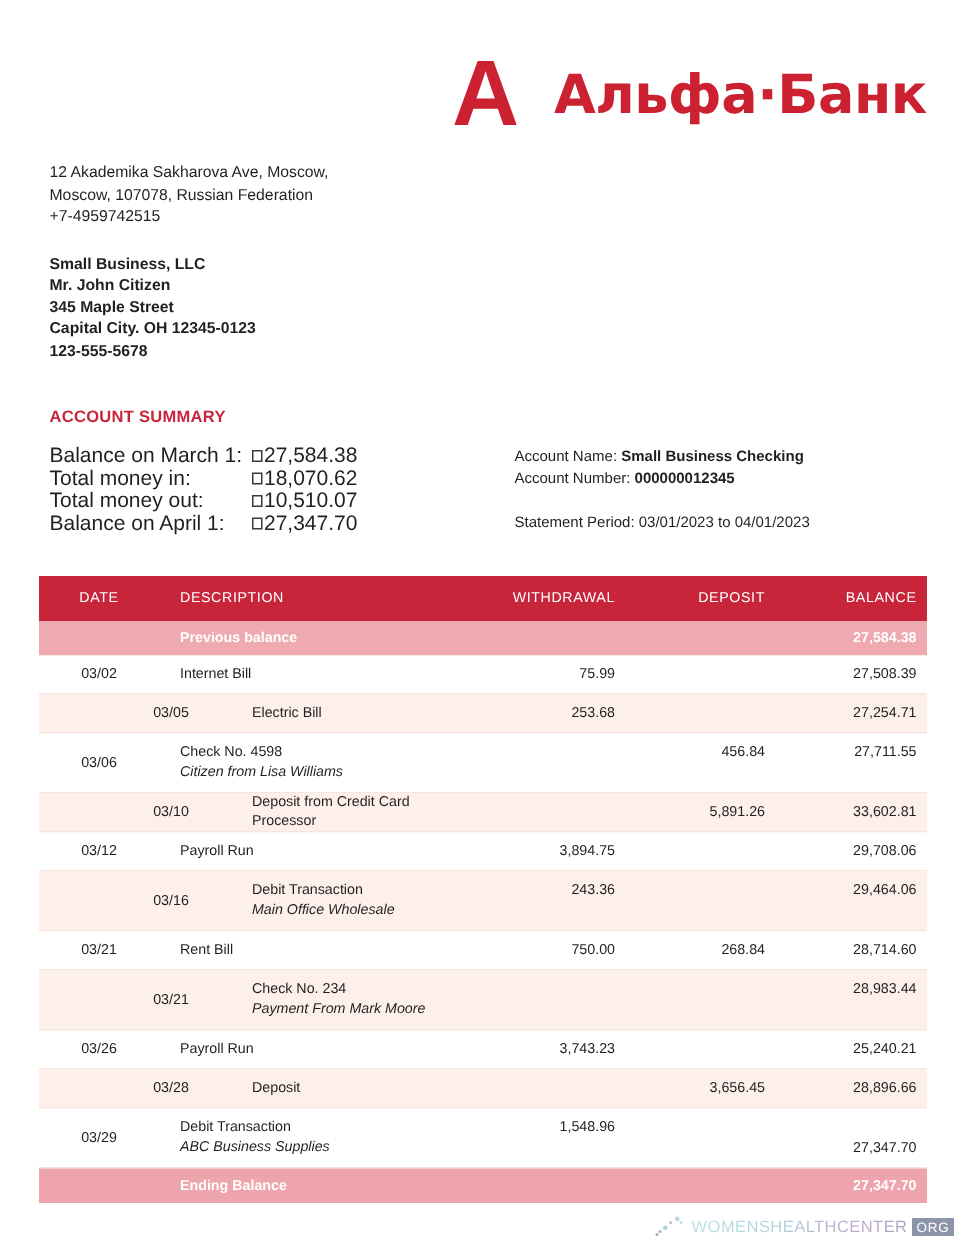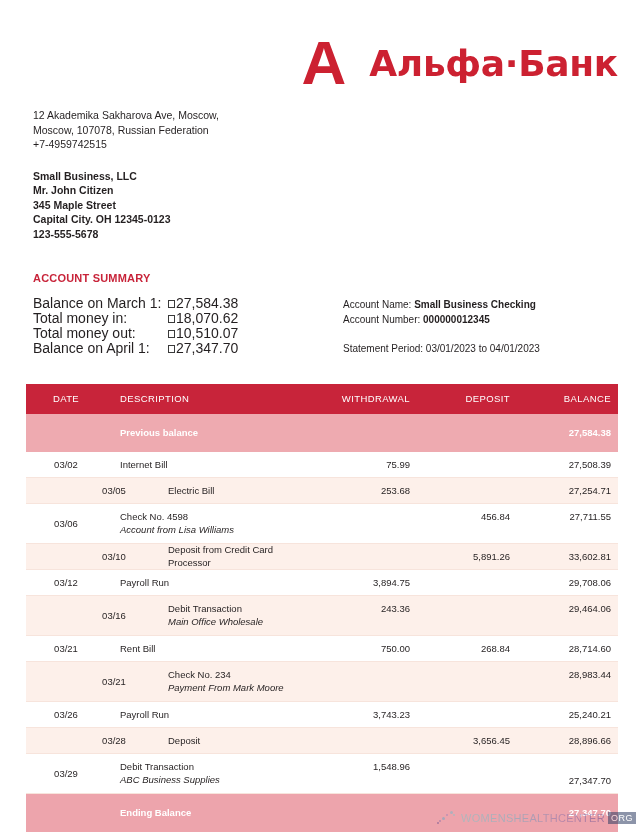--- a/index.html
+++ b/index.html
@@ -137,21 +137,21 @@
     color: #ffffff;
     height: 30px;
     font-size: 9.5px;
     letter-spacing: 0.4px;
   }
   .thead .c-desc { padding-left: 14px; }
 
   .row-prev, .row-end {
     background: #eeaab0;
     color: #ffffff;
-    height: 38px;
+    height: 23px;
     font-weight: bold;
     font-size: 9.5px;
   }
   .row-end { background: #eda4ac; }
 
   .trow.data {
     color: #231f20;
     font-size: 9.5px;
     border-bottom: 1px solid #f7e4dc;
   }
@@ -306,21 +306,21 @@
       </div>
     <div class="c-wd num">253.68</div>
     <div class="c-dep num"></div>
     <div class="c-bal num">27,254.71</div>
   </div>
 
   <div class="trow data plain h2line">
     <div class="c-date">03/06</div>
     <div class="c-desc">
       <span class="desc-main">Check No. 4598</span>
-      <span class="desc-sub">Account from Lisa Williams</span>
+      <span class="desc-sub">Citizen from Lisa Williams</span>
     </div>
     <div class="c-wd num"></div>
     <div class="c-dep num">456.84</div>
     <div class="c-bal num">27,711.55</div>
   </div>
 
   <div class="trow data tint h1line">
     <div class="c-date">03/10</div>
     <div class="c-desc">
         <span class="desc-main">Deposit from Credit Card Processor</span>

